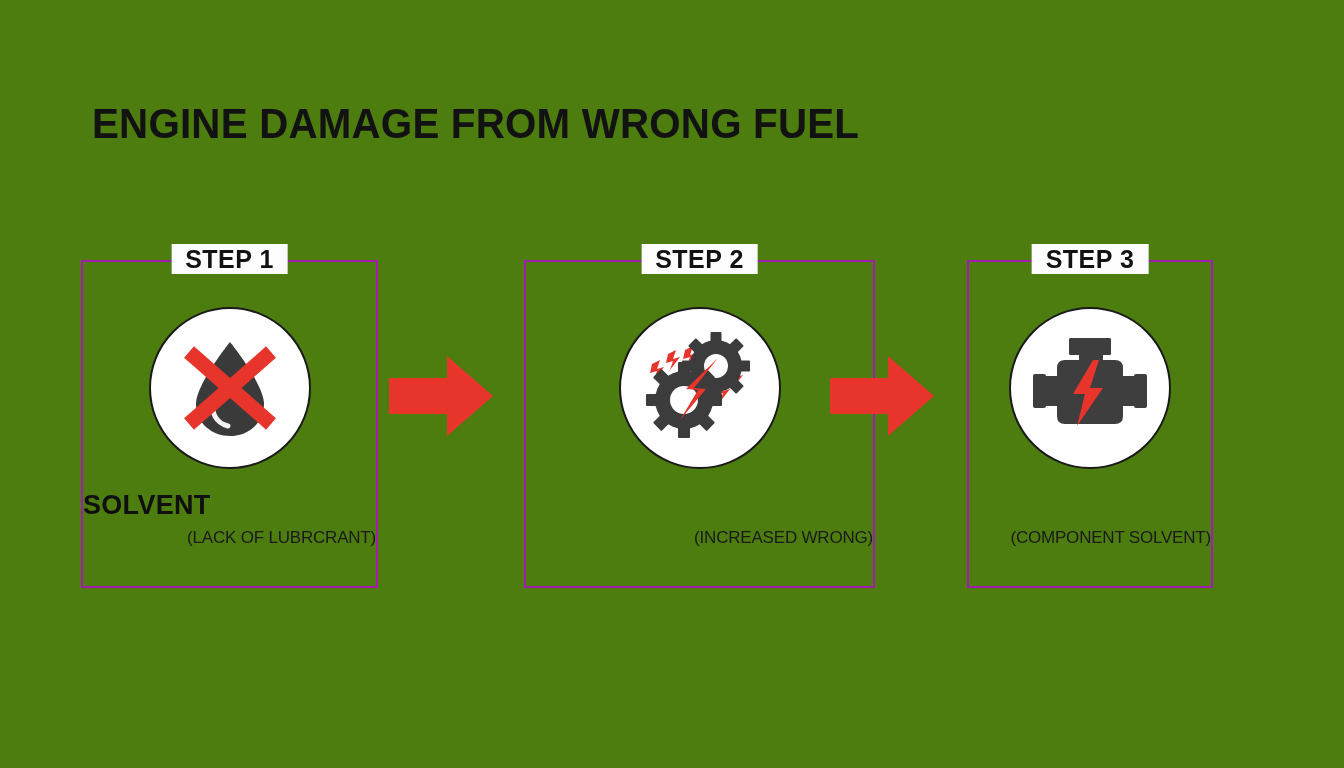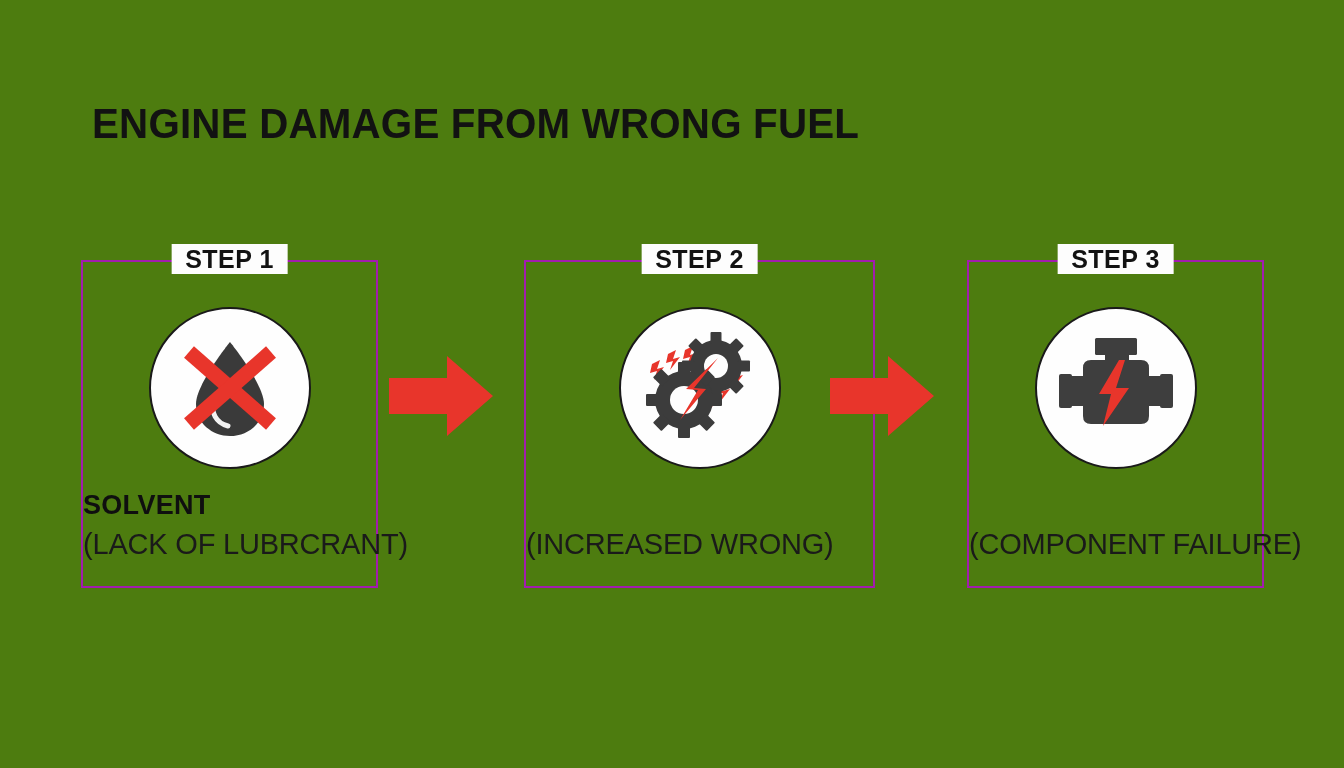--- a/index.html
+++ b/index.html
@@ -39,21 +39,21 @@
   .panel {
     position: absolute;
     top: 260px;
     height: 328px;
     box-sizing: border-box;
     border: 2px solid #a21caf;
     background: transparent;
   }
   #panel-1 { left: 81px;  width: 297px; }
   #panel-2 { left: 524px; width: 351px; }
-  #panel-3 { left: 967px; width: 297px; }
+  #panel-3 { left: 967px; width: 246px; }
 
   
   .panel-label {
     position: absolute;
     top: -18px;
     left: 50%;
     transform: translateX(-50%);
     background: #fdfdfd;
     padding: 0 14px;
     font-size: 25px;
@@ -90,22 +90,22 @@
     font-weight: 700;
     color: #0f0f0f;
     letter-spacing: 0.3px;
     white-space: nowrap;
   }
   .caption-sub {
     position: absolute;
     top: 266px;
     left: 0;
     right: 0;
-    text-align: left;
-    font-size: 29px;
+    text-align: right;
+    font-size: 17px;
     font-weight: 400;
     color: #1a1a1a;
     letter-spacing: -0.2px;
     white-space: nowrap;
   }
 
   
   .arrow {
     position: absolute;
     top: 352px;
@@ -252,16 +252,16 @@
                      L30 74
                      L16 74 L16 44 L30 44
                      Z"></path>
           </g>
 
           <path d="M66 28 L46 62 L58 62 L50 94 L76 56 L63 56 L72 28 Z" fill="#E8352B"></path>
         </svg>
       </span>
     </div>
 
-    <div class="caption-sub">(COMPONENT FAILURE)</div>
+    <div class="caption-sub">(COMPONENT SOLVENT)</div>
   </div>
 
 </div>
 
 </body></html>

